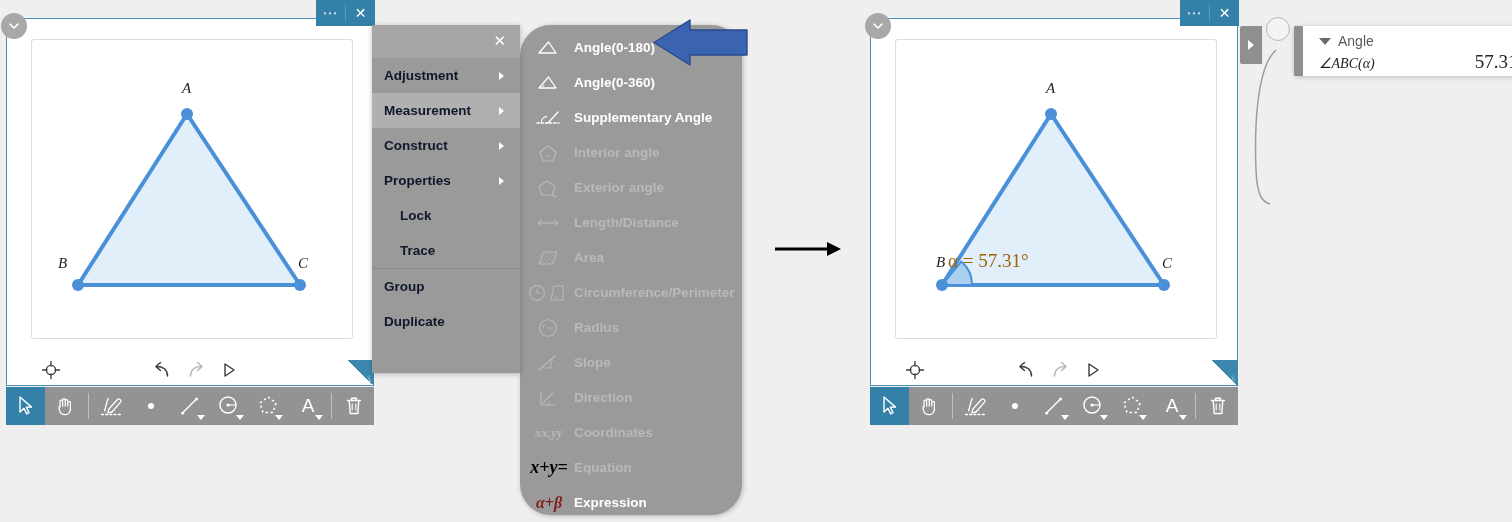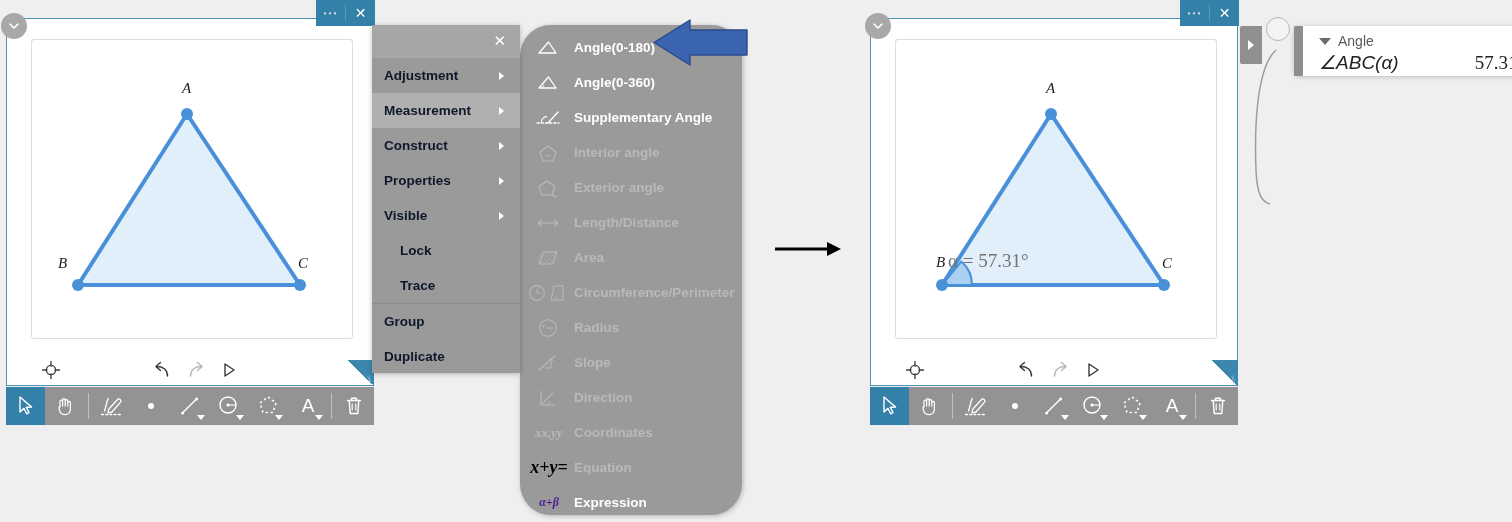--- a/index.html
+++ b/index.html
@@ -133,22 +133,22 @@
   .meas-inner { flex: 1; position: relative; padding: 7px 12px 6px 16px; }
   .meas-top { display: flex; align-items: center; gap: 7px; }
   .meas-caret {
     width: 0; height: 0; border-left: 6px solid transparent;
     border-right: 6px solid transparent; border-top: 7px solid #6b6b6b;
     cursor: pointer;
   }
   .meas-title { color: #5a5a5a; font-size: 14px; }
   .meas-row { display: flex; align-items: baseline; justify-content: space-between; margin-top: 2px; }
   .meas-expr {
-    font-family: Liberation Sans, sans-serif; font-style: italic;
-    font-size: 19px; color: #222; white-space: nowrap;
+    font-family: Liberation Serif, serif; font-style: italic;
+    font-size: 14px; color: #222; white-space: nowrap;
   }
   .meas-val { font-family: "Liberation Serif", serif; font-size: 19px; color: #222; }
   .meas-knob {
     position: absolute; width: 24px; height: 24px; border-radius: 50%;
     background: #f3f3f3; border: 1px solid #b6b6b6; z-index: 23; cursor: grab;
   }
   .panel-tab {
     position: absolute; width: 22px; height: 38px; background: #8f8f8f;
     display: flex; align-items: center; justify-content: center; z-index: 21;
     border-radius: 2px 0 0 2px; cursor: pointer;
@@ -157,21 +157,21 @@
     width: 0; height: 0; border-top: 5px solid transparent;
     border-bottom: 5px solid transparent; border-left: 6px solid #ffffff;
   }
 
   .geo-label {
     position: absolute; font-family: "Liberation Serif", serif;
     font-style: italic; color: #1d1d1d; font-size: 15px;
   }
   .angle-text {
     position: absolute; font-family: "Liberation Serif", serif;
-    color: #737373; font-size: 19px; white-space: nowrap;
+    color: #a16207; font-size: 19px; white-space: nowrap;
   }
 </style>
 </head>
 <body>
 
 <div class="stage">
 
   <div class="win" style="left:0px; top:0px; width:374px; height:425px;">
 
     <div class="win-titlebtns" style="left:316px;">
@@ -306,24 +306,20 @@
       <div class="mrow hl">
         <span>Measurement</span>
         <i class="arrow"></i>
       </div>
       <div class="mrow">
         <span>Construct</span>
         <i class="arrow"></i>
       </div>
       <div class="mrow">
         <span>Properties</span>
-        <i class="arrow"></i>
-      </div>
-      <div class="mrow">
-        <span>Visible</span>
         <i class="arrow"></i>
       </div>
       <div class="mrow indent">
         <span>Lock</span>
       </div>
       <div class="mrow indent">
         <span>Trace</span>
       </div>
       <div class="msep"></div>
       <div class="mrow">
@@ -467,21 +463,21 @@
 
       <div class="mrow2 dim">
         <span class="mi">
           <span style="font-family:'Liberation Serif',serif;font-style:italic;font-size:18px;color:#000000;">x+y=</span>
         </span>
         <span class="mlabel">Equation</span>
       </div>
 
       <div class="mrow2">
         <span class="mi">
-          <span style="font-family:'Liberation Serif',serif;font-style:italic;font-size:12px;color:#4c1d95;font-weight:bold;text-align:center;">α+β</span>
+          <span style="font-family:'Liberation Serif',serif;font-style:italic;font-size:16px;color:#7f1d1d;font-weight:bold;text-align:center;">α+β</span>
         </span>
         <span class="mlabel">Expression</span>
       </div>
     </div>
   </div>
 
   <div class="bluearrow" style="left:650px; top:19px; width:100px; height:48px;">
     <svg width="100" height="48" viewBox="0 0 100 48">
       <path d="M97 11 L40 11 L40 1 L4 23.5 L40 46 L40 36 L97 36 Z" fill="#3a63b0" stroke="#2a4a8c" stroke-width="1.4" stroke-linejoin="round"></path>
     </svg>

